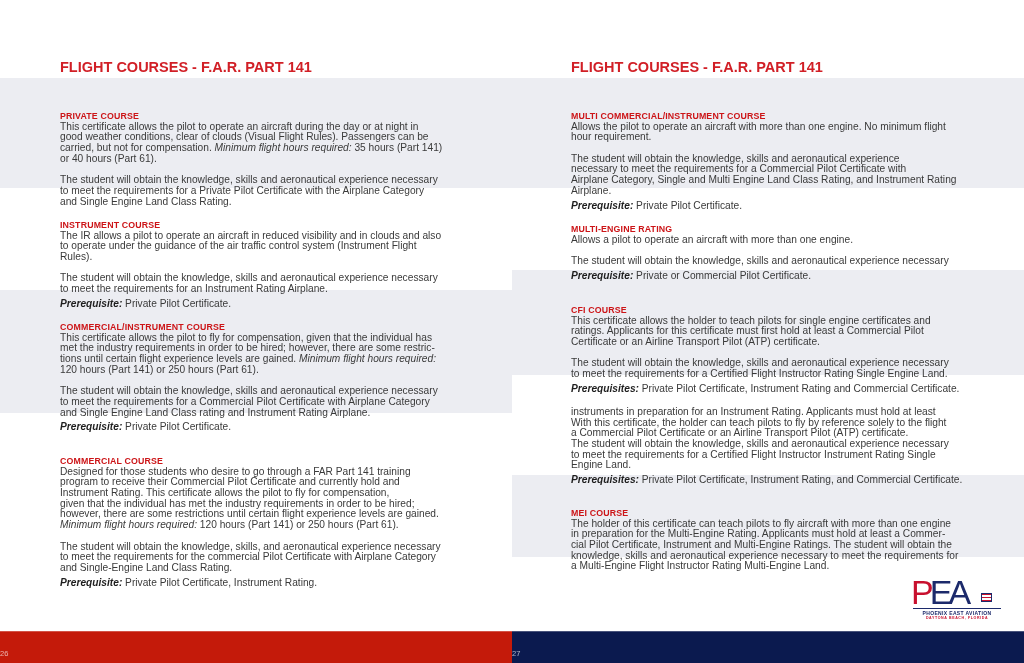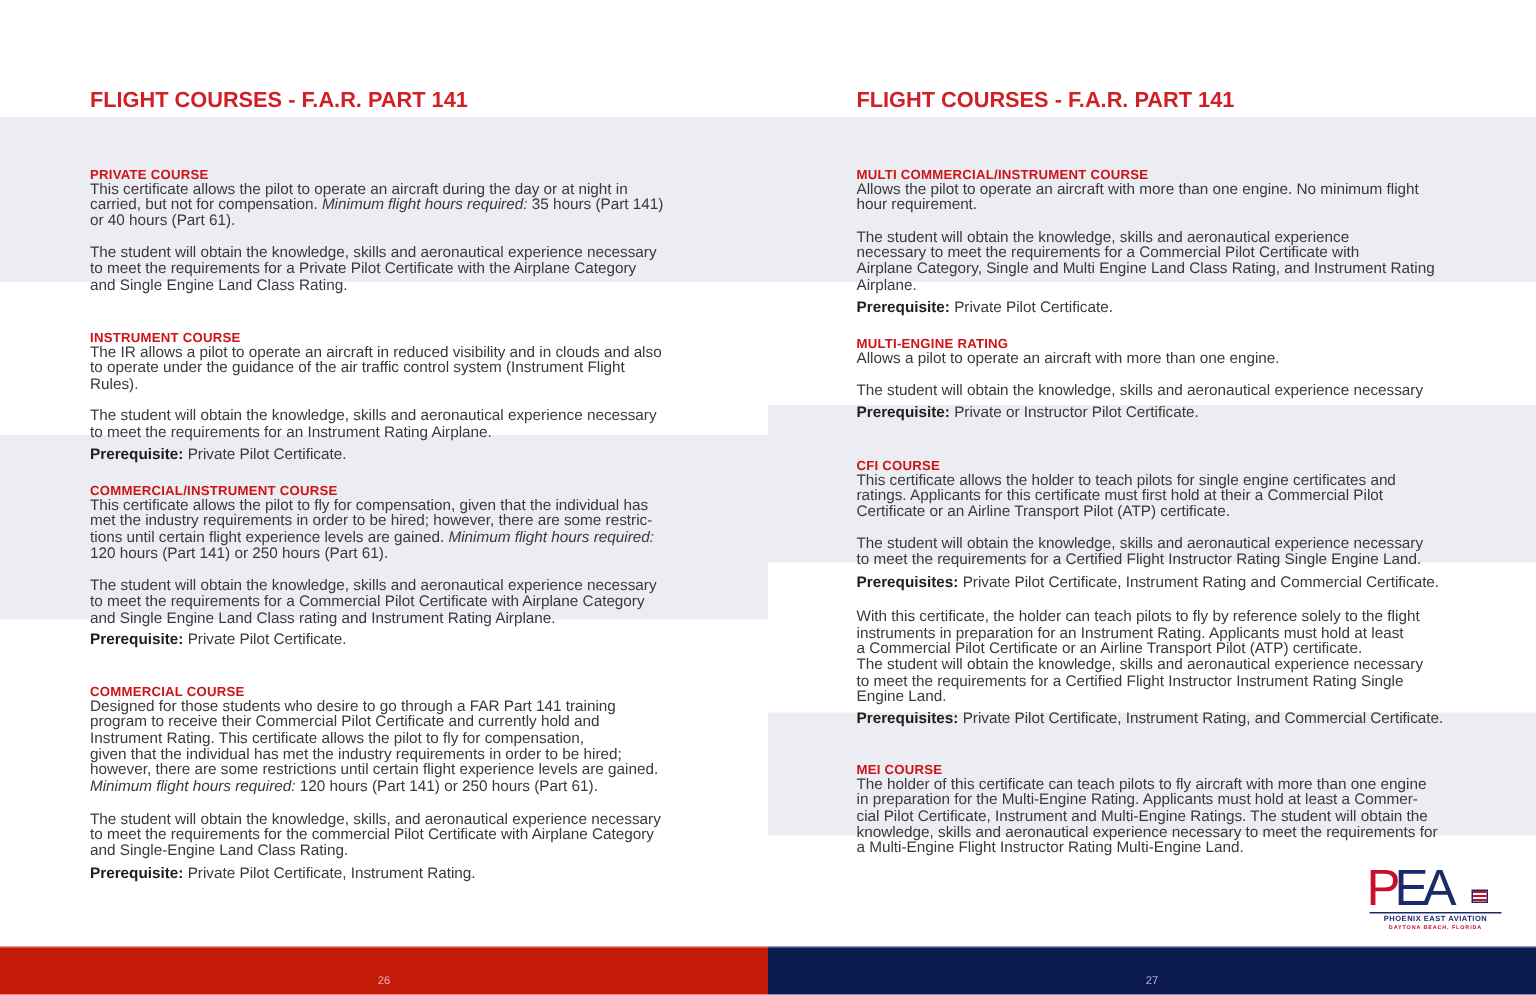--- a/index.html
+++ b/index.html
@@ -25,30 +25,30 @@
     font-size: 8.8px; line-height: 10.7px; color: #CC1417; letter-spacing: 0.15px;
     white-space: nowrap;
   }
   .line {
     font-family: "Liberation Sans", sans-serif;
     font-size: 10.2px; line-height: 10.7px; height: 10.7px;
     color: #3A3A3A; white-space: pre;
   }
   .line .em { font-style: italic; }
   .prereq { margin-top: 4px; }
-  .prereq .prereq-label { font-weight: bold; color: #1e1e1e; text-align: center; }
+  .prereq .prereq-label { font-weight: bold; font-style: italic; color: #1e1e1e; text-align: center; }
   .footer-bar { position: absolute; top: 631px; height: 32px; width: 512px; }
   .footer-bar.left-bar { left: 0; background: #C41A0A; }
   .footer-bar.right-bar { left: 512px; background: #0B1A4F; }
   .footer-bar::before {
     content: ""; position: absolute; left: 0; right: 0; top: 0; height: 1px;
     background: rgba(255,255,255,0.25);
   }
   .page-number {
-    position: absolute; left: 0; width: 512px; top: 18px; text-align: center;
+    position: absolute; left: 0; width: 512px; top: 18px; text-align: left;
     font-family: "Liberation Sans", sans-serif; font-size: 7.5px; line-height: 10px;
     color: rgba(255,255,255,0.65);
   }
   .logo { position: absolute; left: 911px; top: 572px; width: 92px; height: 50px; }
   .logo-mark {
     position: absolute; left: 0; top: 0; white-space: nowrap;
     font-family: Liberation Sans, sans-serif; font-size: 34px; line-height: 40px;
     letter-spacing: -4px;
   }
   .logo-mark .p { color: #C8102E; }
@@ -74,20 +74,21 @@
 <body>
 
 <div class="page left">
   <div class="band" style="top:78px;height:110px;"></div>
   <div class="band" style="top:290px;height:123px;"></div>
   <div class="title">FLIGHT COURSES - F.A.R. PART 141</div>
   <div>
       <div class="course" style="top: 83px;">
         <div class="course-heading">PRIVATE COURSE</div>
         <div class="line"><span>This certificate allows the pilot to operate an aircraft during the day or at night in</span></div>
+        <div class="line"><span>good weather conditions, clear of clouds (Visual Flight Rules). Passengers can be</span></div>
         <div class="line"><span>carried, but not for compensation. </span><span class="em">Minimum flight hours required:</span><span> 35 hours (Part 141)</span></div>
         <div class="line"><span>or 40 hours (Part 61).</span></div>
         <div class="line"></div>
         <div class="line"><span>The student will obtain the knowledge, skills and aeronautical experience necessary</span></div>
         <div class="line"><span>to meet the requirements for a Private Pilot Certificate with the Airplane Category</span></div>
         <div class="line"><span>and Single Engine Land Class Rating.</span></div>
       </div>
       <div class="course" style="top: 192px;">
         <div class="course-heading">INSTRUMENT COURSE</div>
         <div class="line"><span>The IR allows a pilot to operate an aircraft in reduced visibility and in clouds and also</span></div>
@@ -142,35 +143,35 @@
         <div class="line"><span>necessary to meet the requirements for a Commercial Pilot Certificate with</span></div>
         <div class="line"><span>Airplane Category, Single and Multi Engine Land Class Rating, and Instrument Rating</span></div>
         <div class="line"><span>Airplane.</span></div>
         <div class="line prereq"><span class="prereq-label">Prerequisite:</span><span> Private Pilot Certificate.</span></div>
       </div>
       <div class="course" style="top: 196px;">
         <div class="course-heading">MULTI-ENGINE RATING</div>
         <div class="line"><span>Allows a pilot to operate an aircraft with more than one engine.</span></div>
         <div class="line"></div>
         <div class="line"><span>The student will obtain the knowledge, skills and aeronautical experience necessary</span></div>
-        <div class="line prereq"><span class="prereq-label">Prerequisite:</span><span> Private or Instructor Pilot Certificate.</span></div>
+        <div class="line prereq"><span class="prereq-label">Prerequisite:</span><span> Private or Commercial Pilot Certificate.</span></div>
       </div>
       <div class="course" style="top: 277px;">
         <div class="course-heading">CFI COURSE</div>
         <div class="line"><span>This certificate allows the holder to teach pilots for single engine certificates and</span></div>
-        <div class="line"><span>ratings. Applicants for this certificate must first hold at their a Commercial Pilot</span></div>
+        <div class="line"><span>ratings. Applicants for this certificate must first hold at least a Commercial Pilot</span></div>
         <div class="line"><span>Certificate or an Airline Transport Pilot (ATP) certificate.</span></div>
         <div class="line"></div>
         <div class="line"><span>The student will obtain the knowledge, skills and aeronautical experience necessary</span></div>
         <div class="line"><span>to meet the requirements for a Certified Flight Instructor Rating Single Engine Land.</span></div>
         <div class="line prereq"><span class="prereq-label">Prerequisites:</span><span> Private Pilot Certificate, Instrument Rating and Commercial Certificate.</span></div>
       </div>
       <div class="course" style="top: 379px;">
+        <div class="line"><span>instruments in preparation for an Instrument Rating. Applicants must hold at least</span></div>
         <div class="line"><span>With this certificate, the holder can teach pilots to fly by reference solely to the flight</span></div>
-        <div class="line"><span>instruments in preparation for an Instrument Rating. Applicants must hold at least</span></div>
         <div class="line"><span>a Commercial Pilot Certificate or an Airline Transport Pilot (ATP) certificate.</span></div>
         <div class="line"><span>The student will obtain the knowledge, skills and aeronautical experience necessary</span></div>
         <div class="line"><span>to meet the requirements for a Certified Flight Instructor Instrument Rating Single</span></div>
         <div class="line"><span>Engine Land.</span></div>
         <div class="line prereq"><span class="prereq-label">Prerequisites:</span><span> Private Pilot Certificate, Instrument Rating, and Commercial Certificate.</span></div>
       </div>
       <div class="course" style="top: 480px;">
         <div class="course-heading">MEI COURSE</div>
         <div class="line"><span>The holder of this certificate can teach pilots to fly aircraft with more than one engine</span></div>
         <div class="line"><span>in preparation for the Multi-Engine Rating. Applicants must hold at least a Commer-</span></div>

